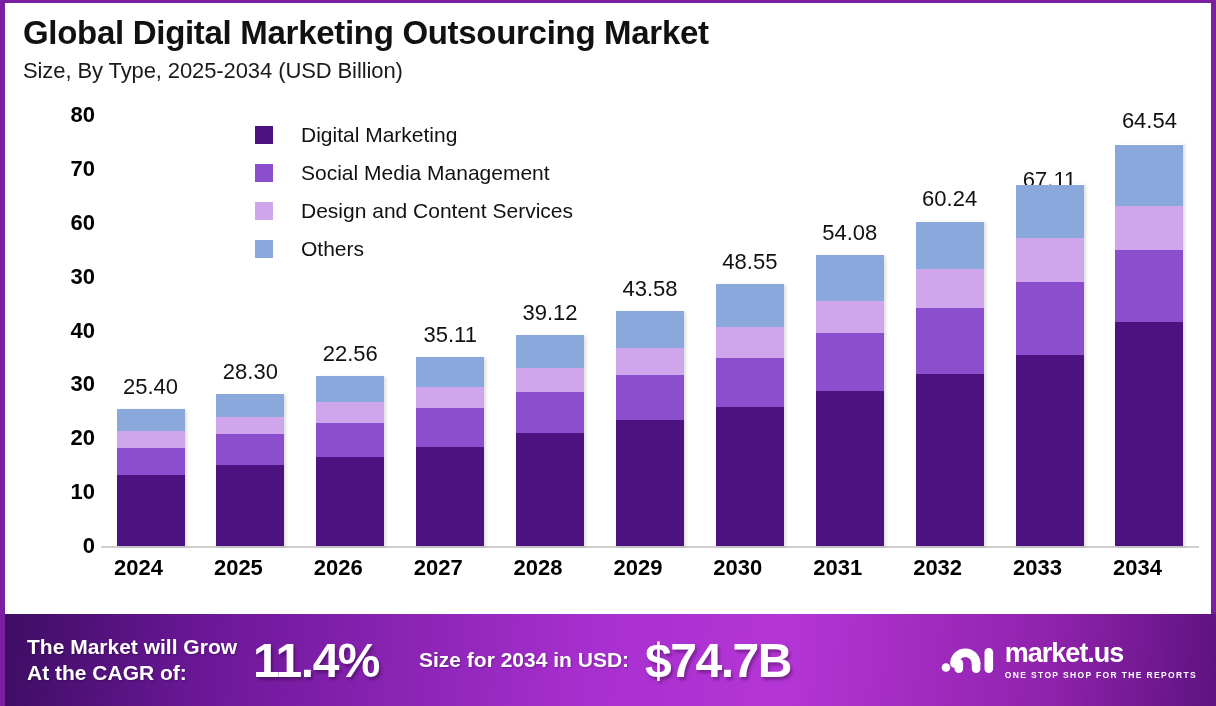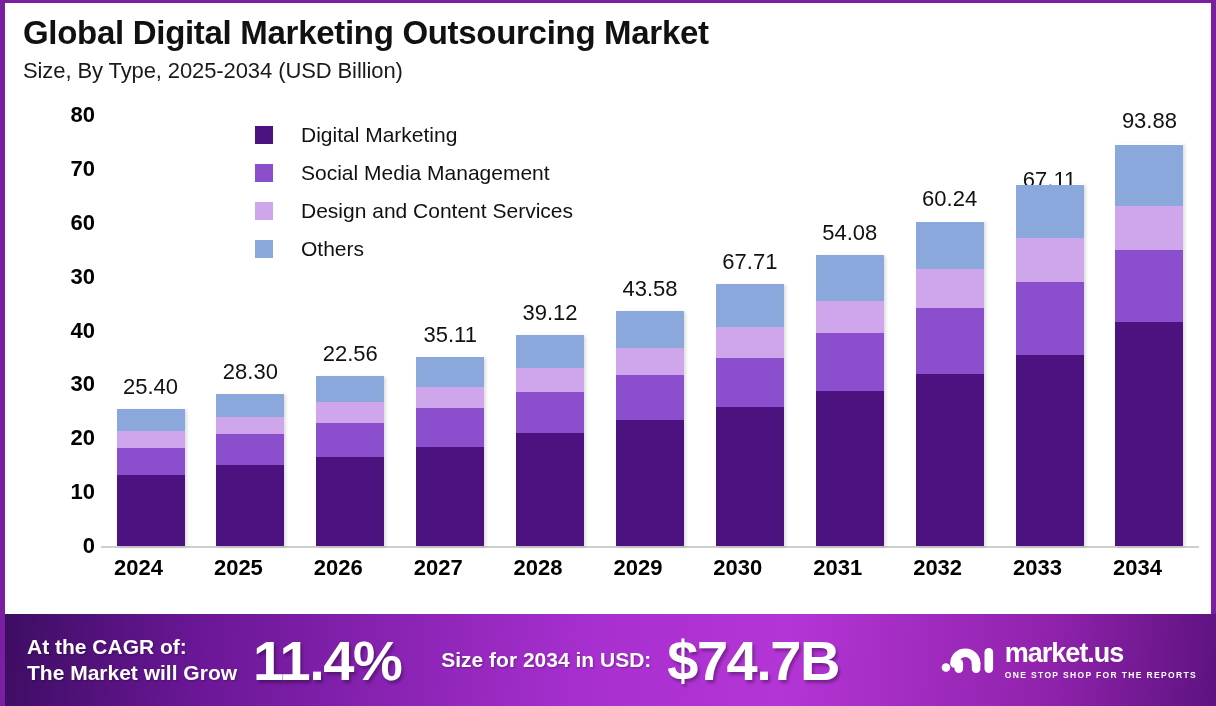--- a/index.html
+++ b/index.html
@@ -158,21 +158,21 @@
   .footer-caption {
     color: #fff;
     font-size: 21px;
     font-weight: 700;
     line-height: 1.22;
     text-shadow: 1px 1px 2px rgba(0,0,0,0.28);
     white-space: nowrap;
   }
   .footer-value {
     color: #fff;
-    font-size: 56px;
+    font-size: 48px;
     font-weight: 700;
     letter-spacing: -1.5px;
     margin-left: 16px;
     text-shadow: 2px 3px 3px rgba(0,0,0,0.3);
     white-space: nowrap;
   }
   .footer-block.second { margin-left: 40px; }
   .brand {
     margin-left: auto;
     display: flex;
@@ -273,21 +273,21 @@
         <div class="bar-group">
           <div class="bar-total" style="bottom: 243.787px;">43.58</div>
           <div class="bar" style="height: 234.787px;">
             <div class="seg" style="background: rgb(138, 168, 220); height: 37.1737px;"></div>
             <div class="seg" style="background: rgb(207, 165, 236); height: 26.9375px;"></div>
             <div class="seg" style="background: rgb(139, 79, 206); height: 44.7163px;"></div>
             <div class="seg" style="background: rgb(76, 19, 128); height: 126.067px;"></div>
           </div>
         </div>
         <div class="bar-group">
-          <div class="bar-total" style="bottom: 270.563px;">67.71</div>
+          <div class="bar-total" style="bottom: 270.563px;">48.55</div>
           <div class="bar" style="height: 261.563px;">
             <div class="seg" style="background: rgb(138, 168, 220); height: 42.5613px;"></div>
             <div class="seg" style="background: rgb(207, 165, 236); height: 30.7087px;"></div>
             <div class="seg" style="background: rgb(139, 79, 206); height: 49.565px;"></div>
             <div class="seg" style="background: rgb(76, 19, 128); height: 138.998px;"></div>
           </div>
         </div>
         <div class="bar-group">
           <div class="bar-total" style="bottom: 300.356px;">54.08</div>
           <div class="bar" style="height: 291.356px;">
@@ -309,21 +309,21 @@
         <div class="bar-group">
           <div class="bar-total" style="bottom: 353px; text-align: center;">67.11</div>
           <div class="bar" style="height: 361.555px;">
             <div class="seg" style="background: rgb(138, 168, 220); height: 53.875px;"></div>
             <div class="seg" style="background: rgb(207, 165, 236); height: 43.6387px;"></div>
             <div class="seg" style="background: rgb(139, 79, 206); height: 72.7313px;"></div>
             <div class="seg" style="background: rgb(76, 19, 128); height: 191.256px;"></div>
           </div>
         </div>
         <div class="bar-group">
-          <div class="bar-total" style="bottom: 411.769px;">93.88</div>
+          <div class="bar-total" style="bottom: 411.769px;">64.54</div>
           <div class="bar" style="height: 402.769px;">
             <div class="seg" style="background: rgb(138, 168, 220); height: 60.34px;"></div>
             <div class="seg" style="background: rgb(207, 165, 236); height: 44.7163px;"></div>
             <div class="seg" style="background: rgb(139, 79, 206); height: 71.6538px;"></div>
             <div class="seg" style="background: rgb(76, 19, 128); height: 224.12px;"></div>
           </div>
         </div>
       </div>
 
     <div class="x-axis" id="x-axis">
@@ -357,22 +357,22 @@
           <span class="legend-swatch" style="background: rgb(138, 168, 220);"></span>
           <span class="legend-label">Others</span>
         </div>
       </div>
 
   </div>
 
   <div class="footer">
     <div class="footer-block">
       <div class="footer-caption">
+        <div>The Market will Grow</div>
         <div>At the CAGR of:</div>
-        <div>The Market will Grow</div>
       </div>
       <div class="footer-value">11.4%</div>
     </div>
 
     <div class="footer-block second">
       <div class="footer-caption">
         <div>Size for 2034 in USD:</div>
       </div>
       <div class="footer-value">$74.7B</div>
     </div>

